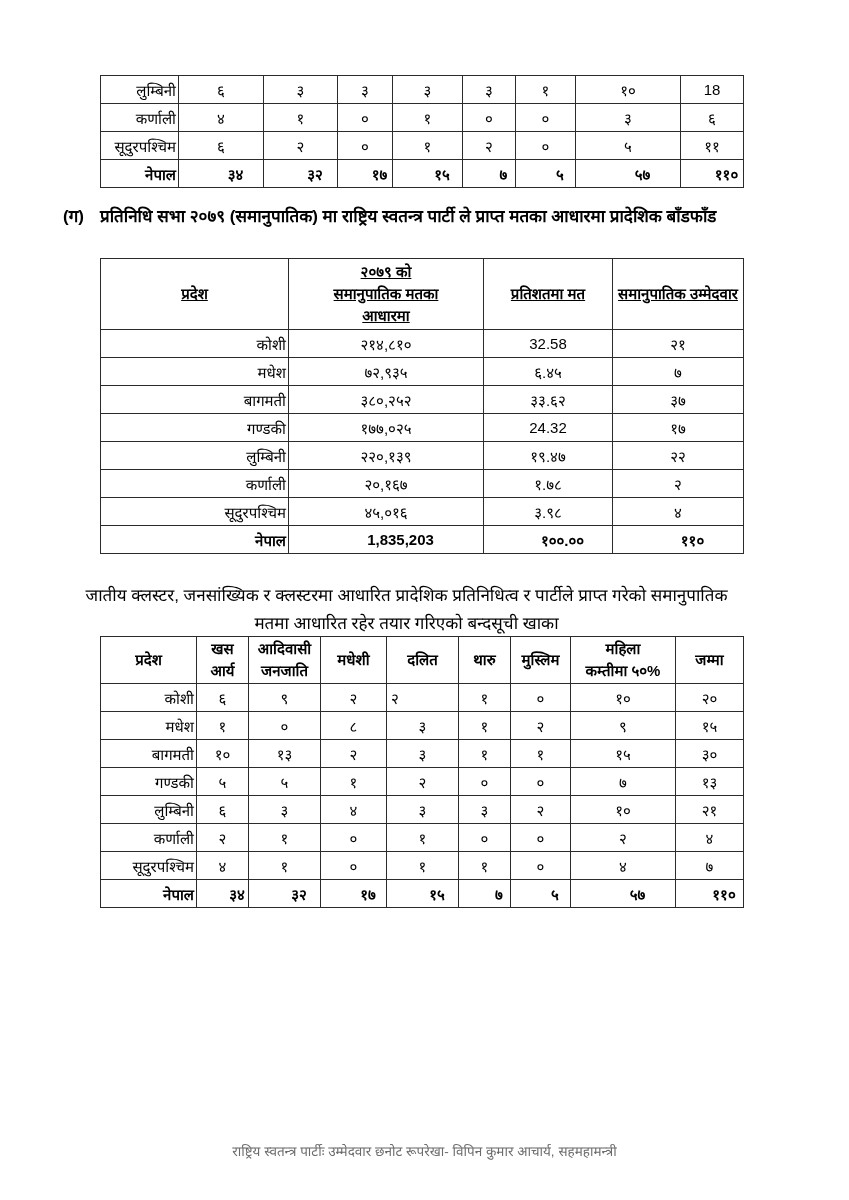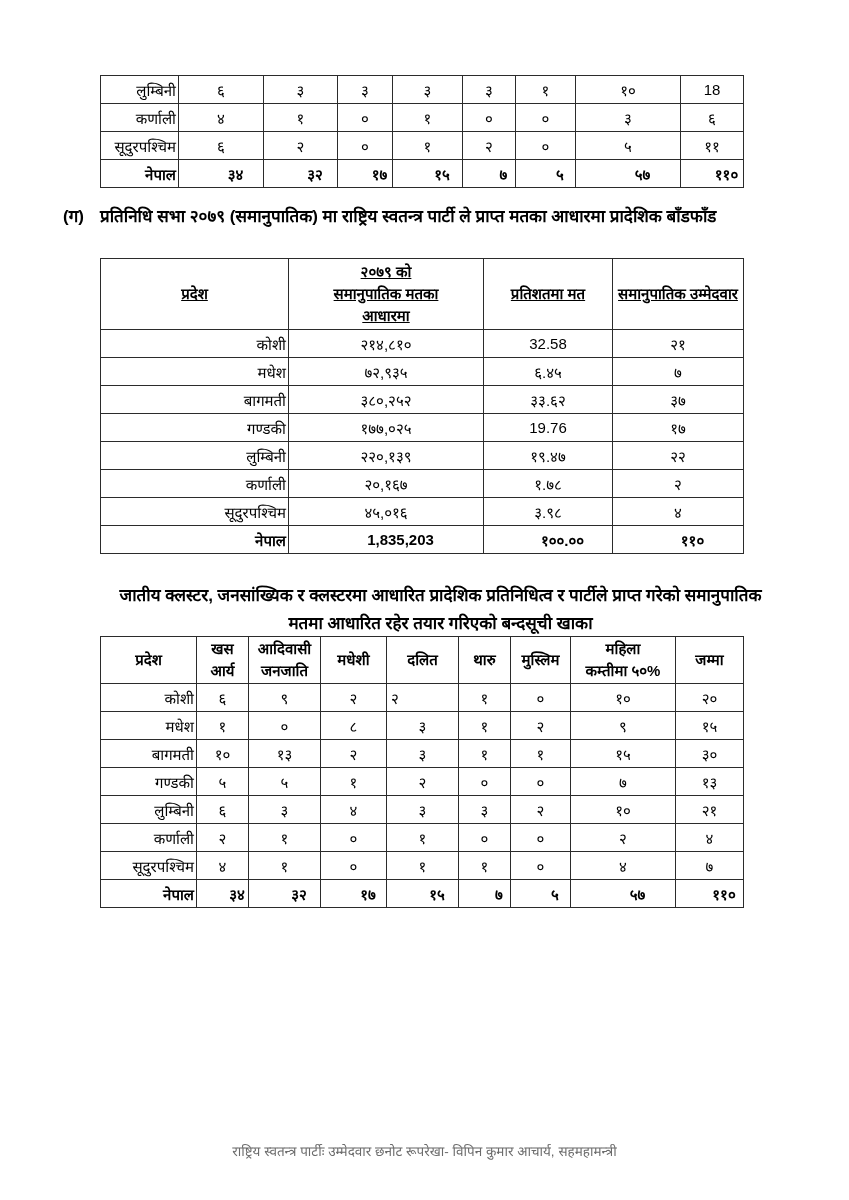--- a/index.html
+++ b/index.html
@@ -43,22 +43,22 @@
 
   .heading-ga{
     position:absolute;left:63px;top:202px;width:740px;
     font-weight:bold;font-size:17px;line-height:30px;
     display:flex;
   }
   .heading-ga .marker{flex:none;width:37px;}
   .heading-ga .htext{flex:1;}
 
   .heading-center{
-    position:absolute;left:113px;top:582px;width:655px;
-    text-align:center;font-weight:bold;
+    position:absolute;left:79px;top:582px;width:655px;
+    text-align:center;font-weight:normal;
     font-size:17px;line-height:28px;
   }
 
   .footer{
     position:absolute;left:0;top:1142px;width:849px;
     text-align:center;
     font-size:13.5px;
   }
 </style>
 </head>
@@ -161,21 +161,21 @@
         </tr>
         <tr>
           <td class="label">बागमती</td>
           <td>३८०,२५२</td>
           <td>३३.६२</td>
           <td>३७</td>
         </tr>
         <tr>
           <td class="label">गण्डकी</td>
           <td>१७७,०२५</td>
-          <td>19.76</td>
+          <td>24.32</td>
           <td>१७</td>
         </tr>
         <tr>
           <td class="label">लुम्बिनी</td>
           <td>२२०,१३९</td>
           <td>१९.४७</td>
           <td>२२</td>
         </tr>
         <tr>
           <td class="label">कर्णाली</td>

